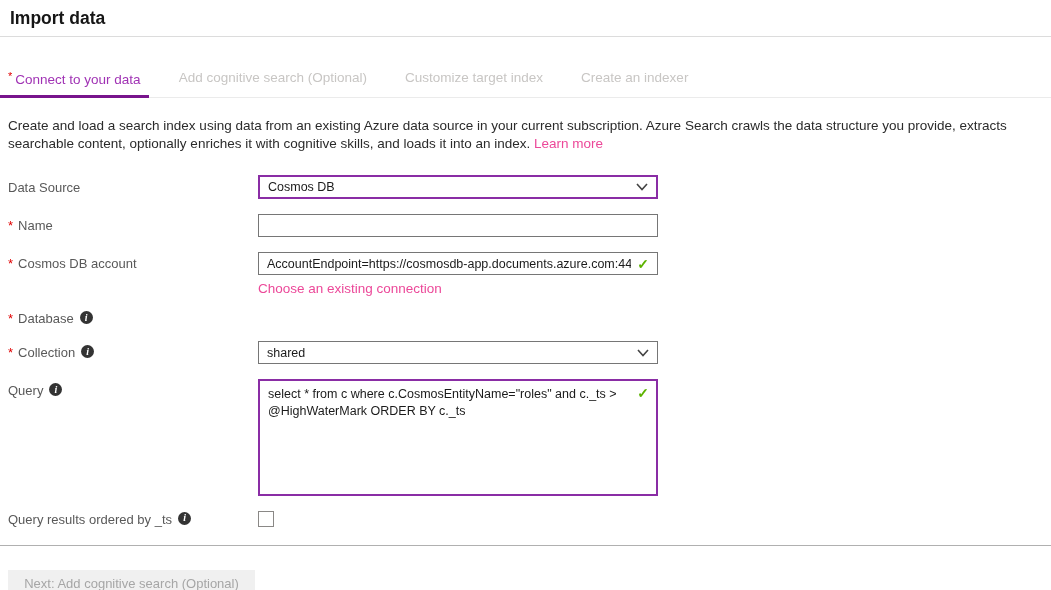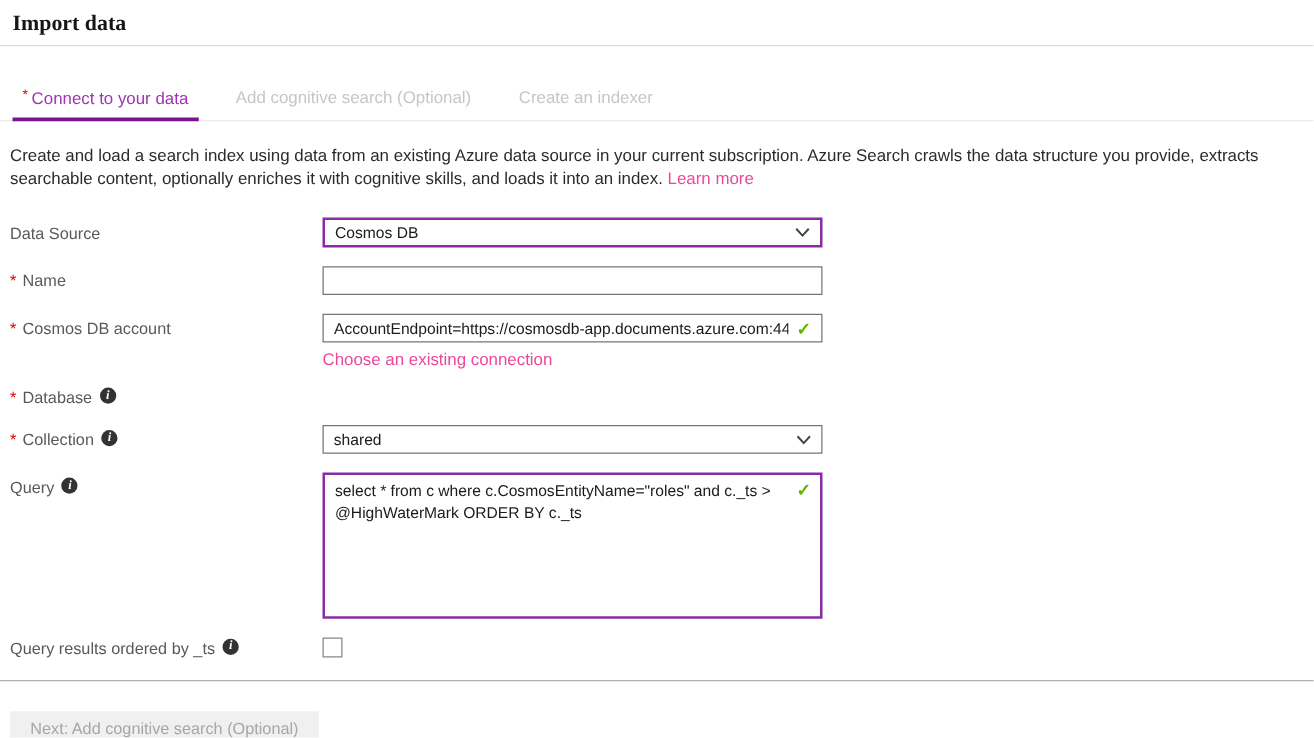--- a/index.html
+++ b/index.html
@@ -2,25 +2,25 @@
 <html><head>
 <meta charset="utf-8">
 <style>
   * { box-sizing: border-box; }
   html,body { margin:0; padding:0; background:#ffffff; }
   body {
     width:1051px; height:590px; position:relative; overflow:hidden;
     font-family:"Liberation Sans", sans-serif; font-size:13px; color:#1b1b1b;
   }
   
-  .header { padding:8px 10px 7px 10px; border-bottom:1px solid #dcdcdc;font-family:Liberation Serif, serif; }
+  .header { padding:8px 10px 7px 10px; border-bottom:1px solid #dcdcdc; }
   .page-title { margin:0; font-size:17.5px; font-weight:600; color:#161616; }
 
   
-  .tabbar { display:flex; gap:22px; margin-top:33px; padding-left:10px; border-bottom:1px solid #ebebeb; }
+  .tabbar { display:flex; gap:22px; margin-top:33px; border-bottom:1px solid #ebebeb; }
   .tab { padding:0 8px 8px 8px; font-size:13.5px; color:#c8c6c4; white-space:nowrap; cursor:pointer; }
   .tab.active { color:#a032b4; border-bottom:3px solid #78148c; margin-bottom:-1px; }
   .tab .req { color:#e00000; font-size:11px; vertical-align:4px; margin-right:3px; }
 
   
   .desc { margin:19px 8px 0 8px; max-width:1036px; line-height:17.5px; color:#2b2b2b; font-size:13.5px; }
   a.link { color:#ec4899; text-decoration:none; cursor:pointer;margin-top:21px; }
 
   
   .form { margin-top:23px; }
@@ -62,20 +62,23 @@
 <div class="header">
   <h1 class="page-title">Import data</h1>
 </div>
 
 <div class="tabbar">
   <div class="tab active">
     <span class="req">*</span><span>Connect to your data</span>
   </div>
   <div class="tab">
     <span>Add cognitive search (Optional)</span>
+  </div>
+  <div class="tab">
+    <span>Customize target index</span>
   </div>
   <div class="tab">
     <span>Create an indexer</span>
   </div>
 </div>
 
 <div class="desc">
   <span>Create and load a search index using data from an existing Azure data source in your current subscription. Azure Search crawls the data structure you provide, extracts searchable content, optionally enriches it with cognitive skills, and loads it into an index.</span>
   <a class="link">Learn more</a>
 </div>

